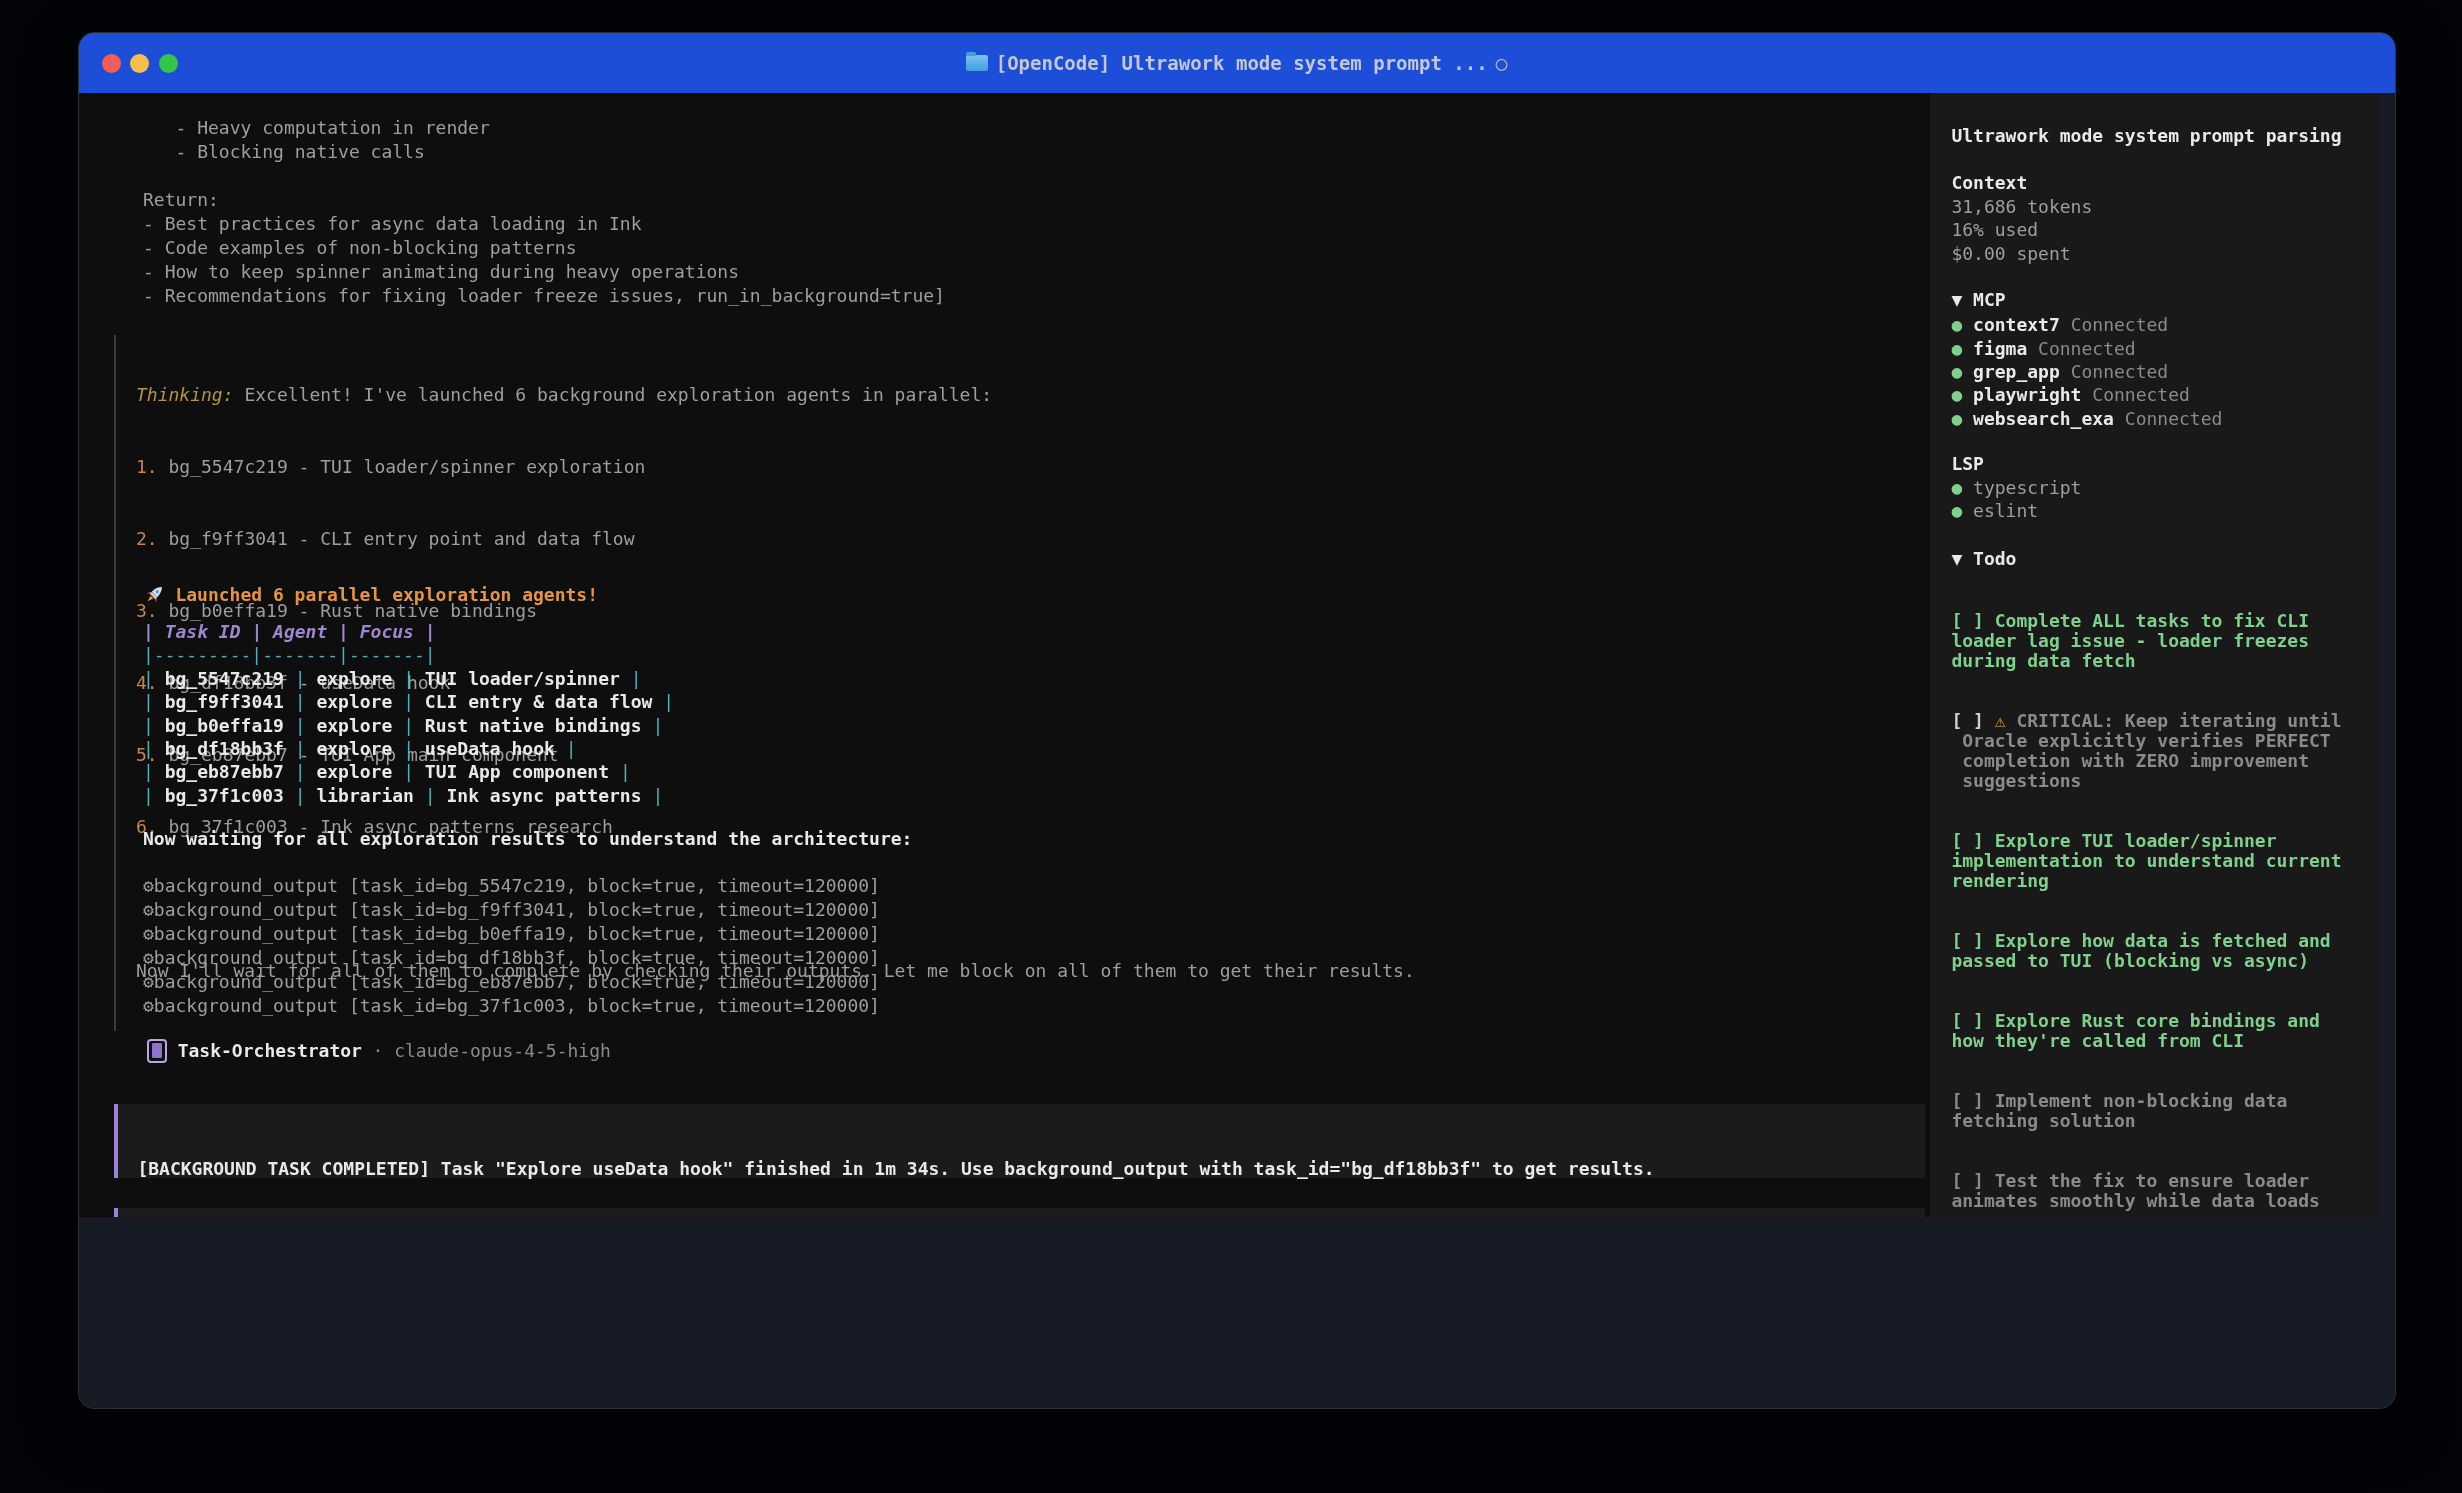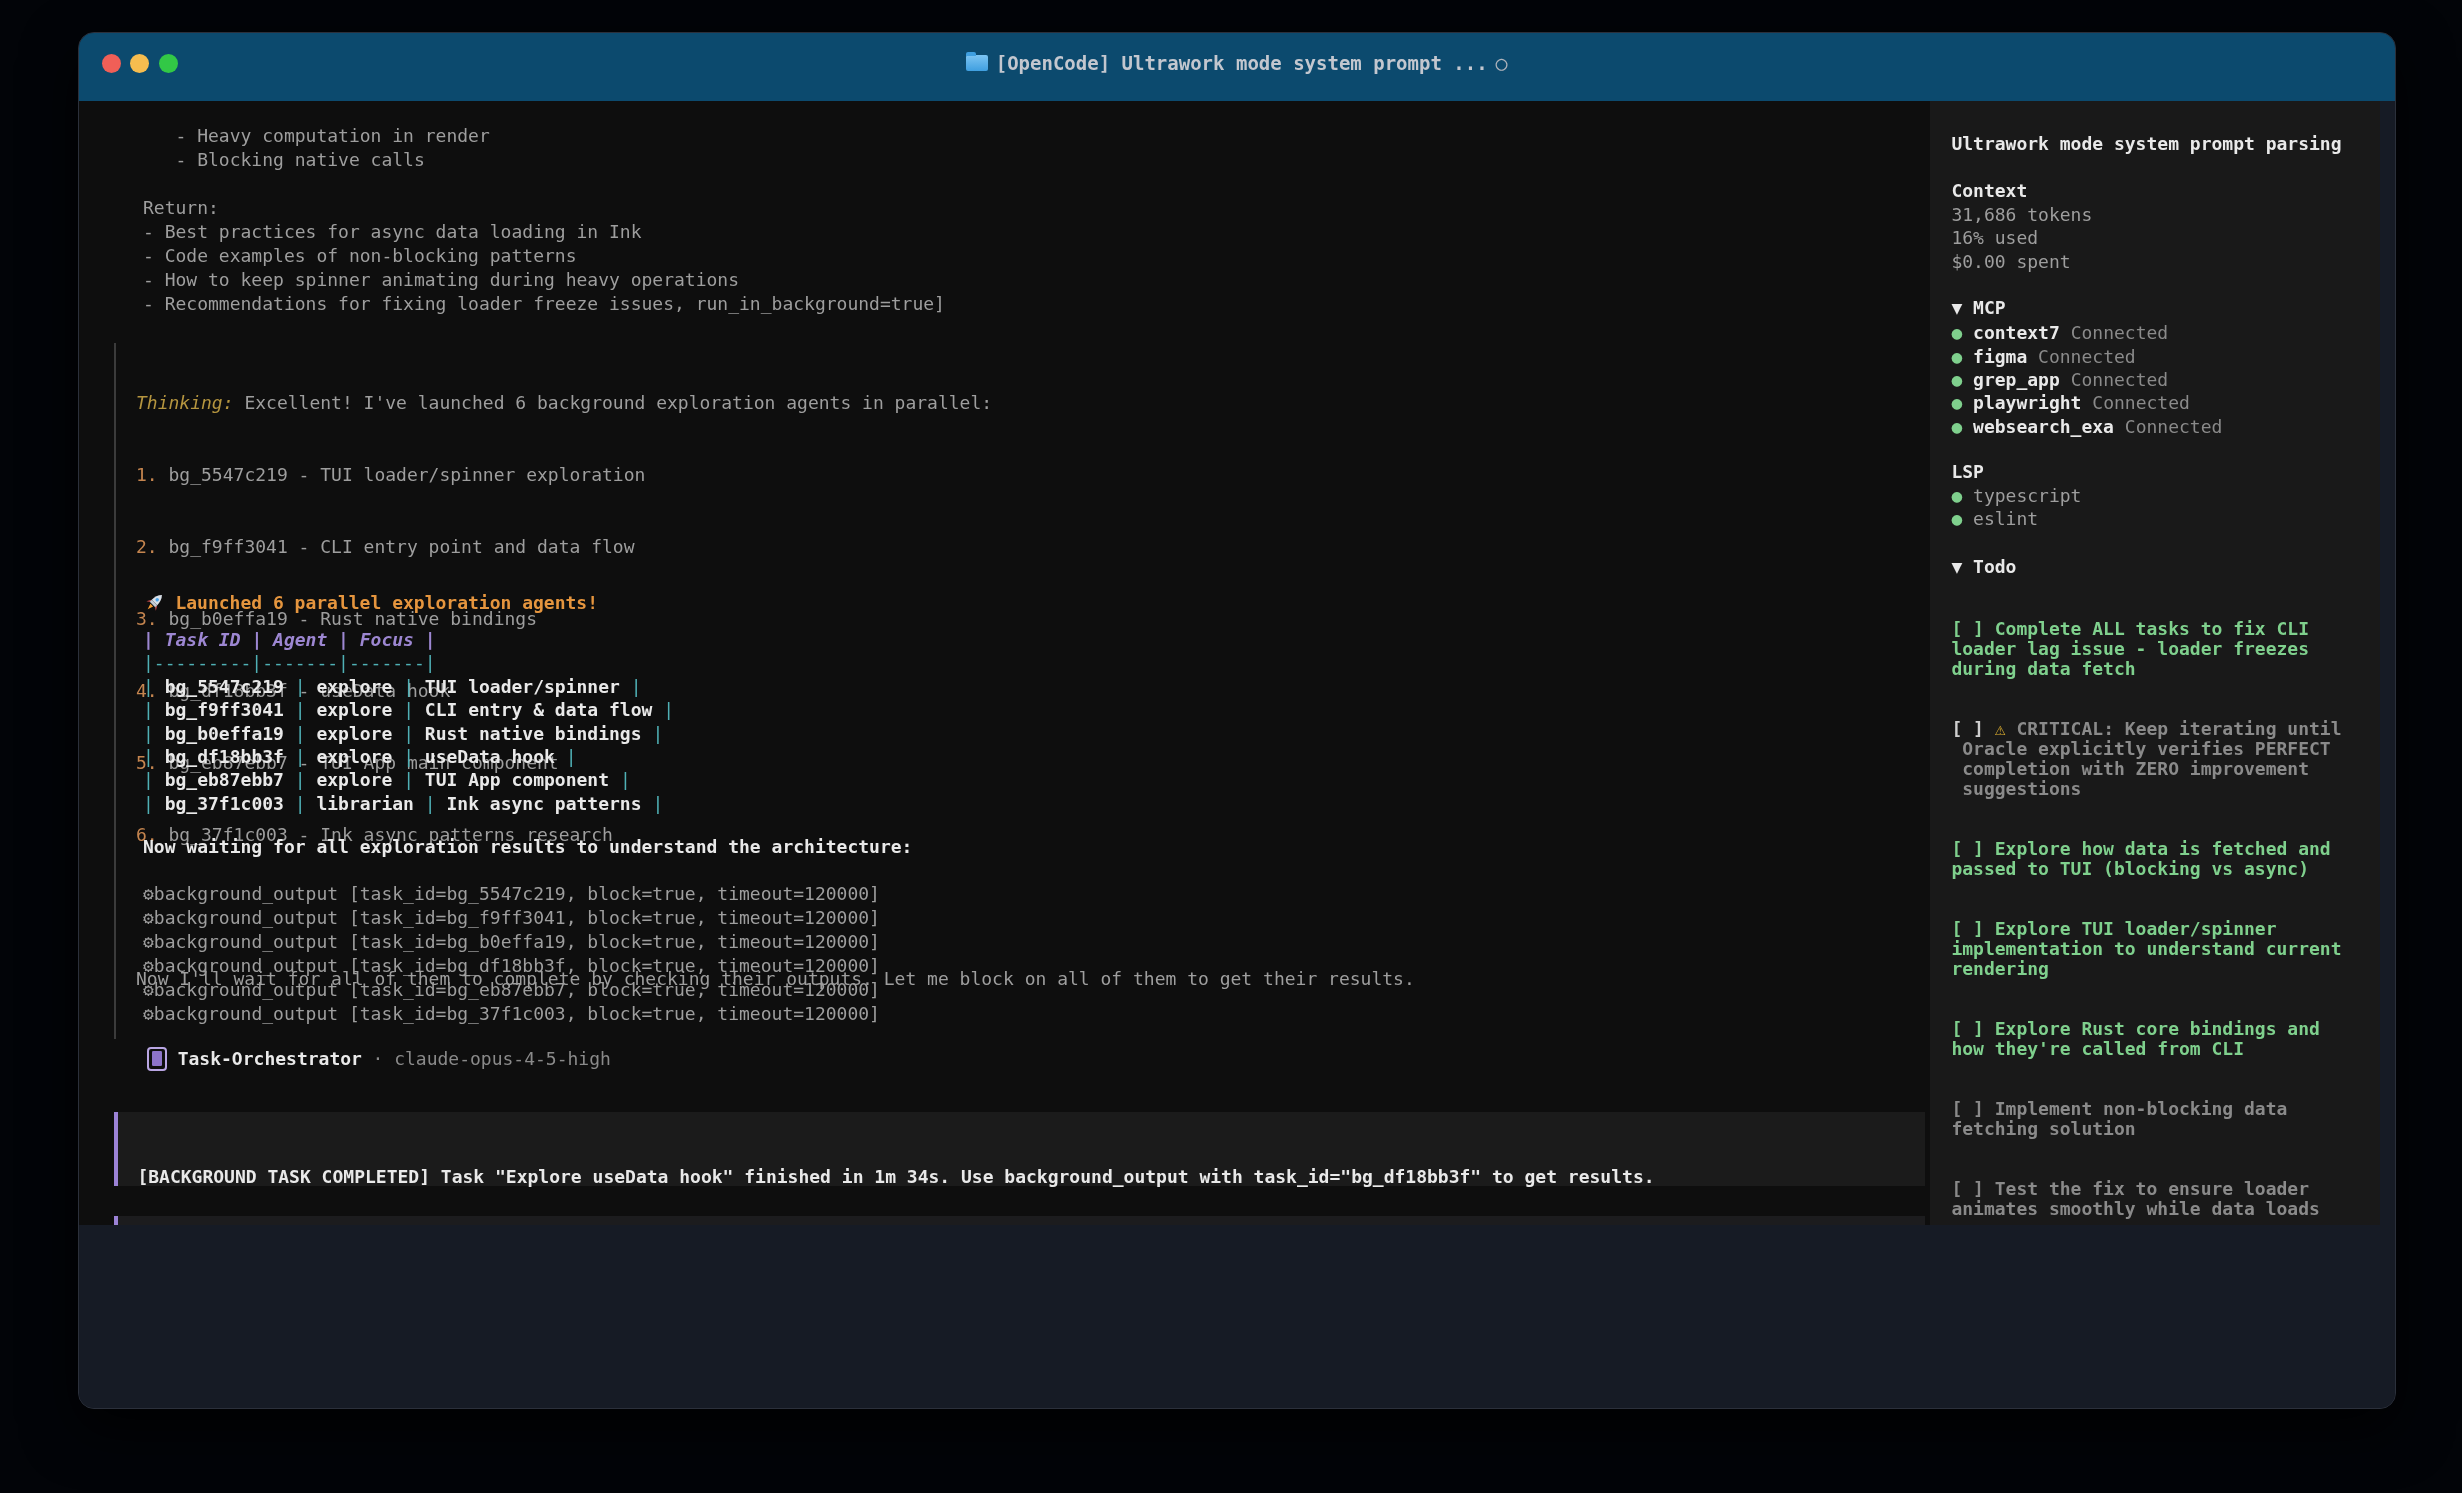--- a/index.html
+++ b/index.html
@@ -3,21 +3,21 @@
 <meta charset="utf-8">
 <style>
   * { margin:0; padding:0; box-sizing:border-box; }
   body { background:#020408; font-family:"DejaVu Sans Mono", monospace; }
   .screen { position:relative; width:2462px; height:1493px; background:#020408; overflow:hidden; }
 
   .window { position:absolute; left:78px; top:32px; width:2318px; height:1377px;
             background:#161b25; border:1.3px solid #2b303b; border-radius:16px; overflow:hidden;
             box-shadow:0 20px 54px rgba(0,0,0,.8); display:flex; flex-direction:column; }
 
-  .titlebar { height:68px; background:#0c4a6e; position:relative; flex:none; }
+  .titlebar { height:60px; background:#1d4ed8; position:relative; flex:none; }
   .lights { position:absolute; left:23px; top:21.4px; display:flex; gap:9.4px; }
   .light { width:19px; height:19px; border-radius:50%; }
   .light.red { background:#f05f57; } .light.yellow { background:#f6bd4f; } .light.green { background:#32c846; }
   .titletext { display:flex; align-items:center; justify-content:center; height:60px; gap:8px;
                color:#c3c7cf; font-size:19px; font-weight:bold; }
   .foldericon { position:relative; width:21.4px; height:16px; background:linear-gradient(#7cc4f2,#3f9fe0);
                 border-radius:2px; }
   .foldericon::before { content:""; position:absolute; left:0; top:-3.3px; width:9.4px; height:4.7px;
                         background:#3f9fe0; border-radius:2px 2px 0 0; }
   .title-circle { color:#aeb2ba; font-weight:normal; font-size:20px; }
@@ -226,25 +226,25 @@
 
         <div class="sb white" style="top:454px"><span>▼</span><span> </span><span>Todo</span></div>
         <div class="todo-block">
           <div class="greenc">[ ] Complete ALL tasks to fix CLI
 loader lag issue - loader freezes
 during data fetch</div>
           <div><span class="lbracket">[ ] </span><span class="warn">⚠</span><span class="dgray"> CRITICAL: Keep iterating until
  Oracle explicitly verifies PERFECT
  completion with ZERO improvement
  suggestions</span></div>
-          <div class="greenc">[ ] Explore how data is fetched and
-passed to TUI (blocking vs async)</div>
           <div class="greenc">[ ] Explore TUI loader/spinner
 implementation to understand current
 rendering</div>
+          <div class="greenc">[ ] Explore how data is fetched and
+passed to TUI (blocking vs async)</div>
           <div class="greenc">[ ] Explore Rust core bindings and
 how they're called from CLI</div>
           <div class="dgray">[ ] Implement non-blocking data
 fetching solution</div>
           <div class="dgray">[ ] Test the fix to ensure loader
 animates smoothly while data loads</div>
         </div>
 
         <div class="sb-footer"><span class="gdot">●</span><span> </span><span style="color:#d6d6d6">Open</span><span class="white">Code</span><span> </span><span class="dgray">1.0.152</span></div>
       </div>

